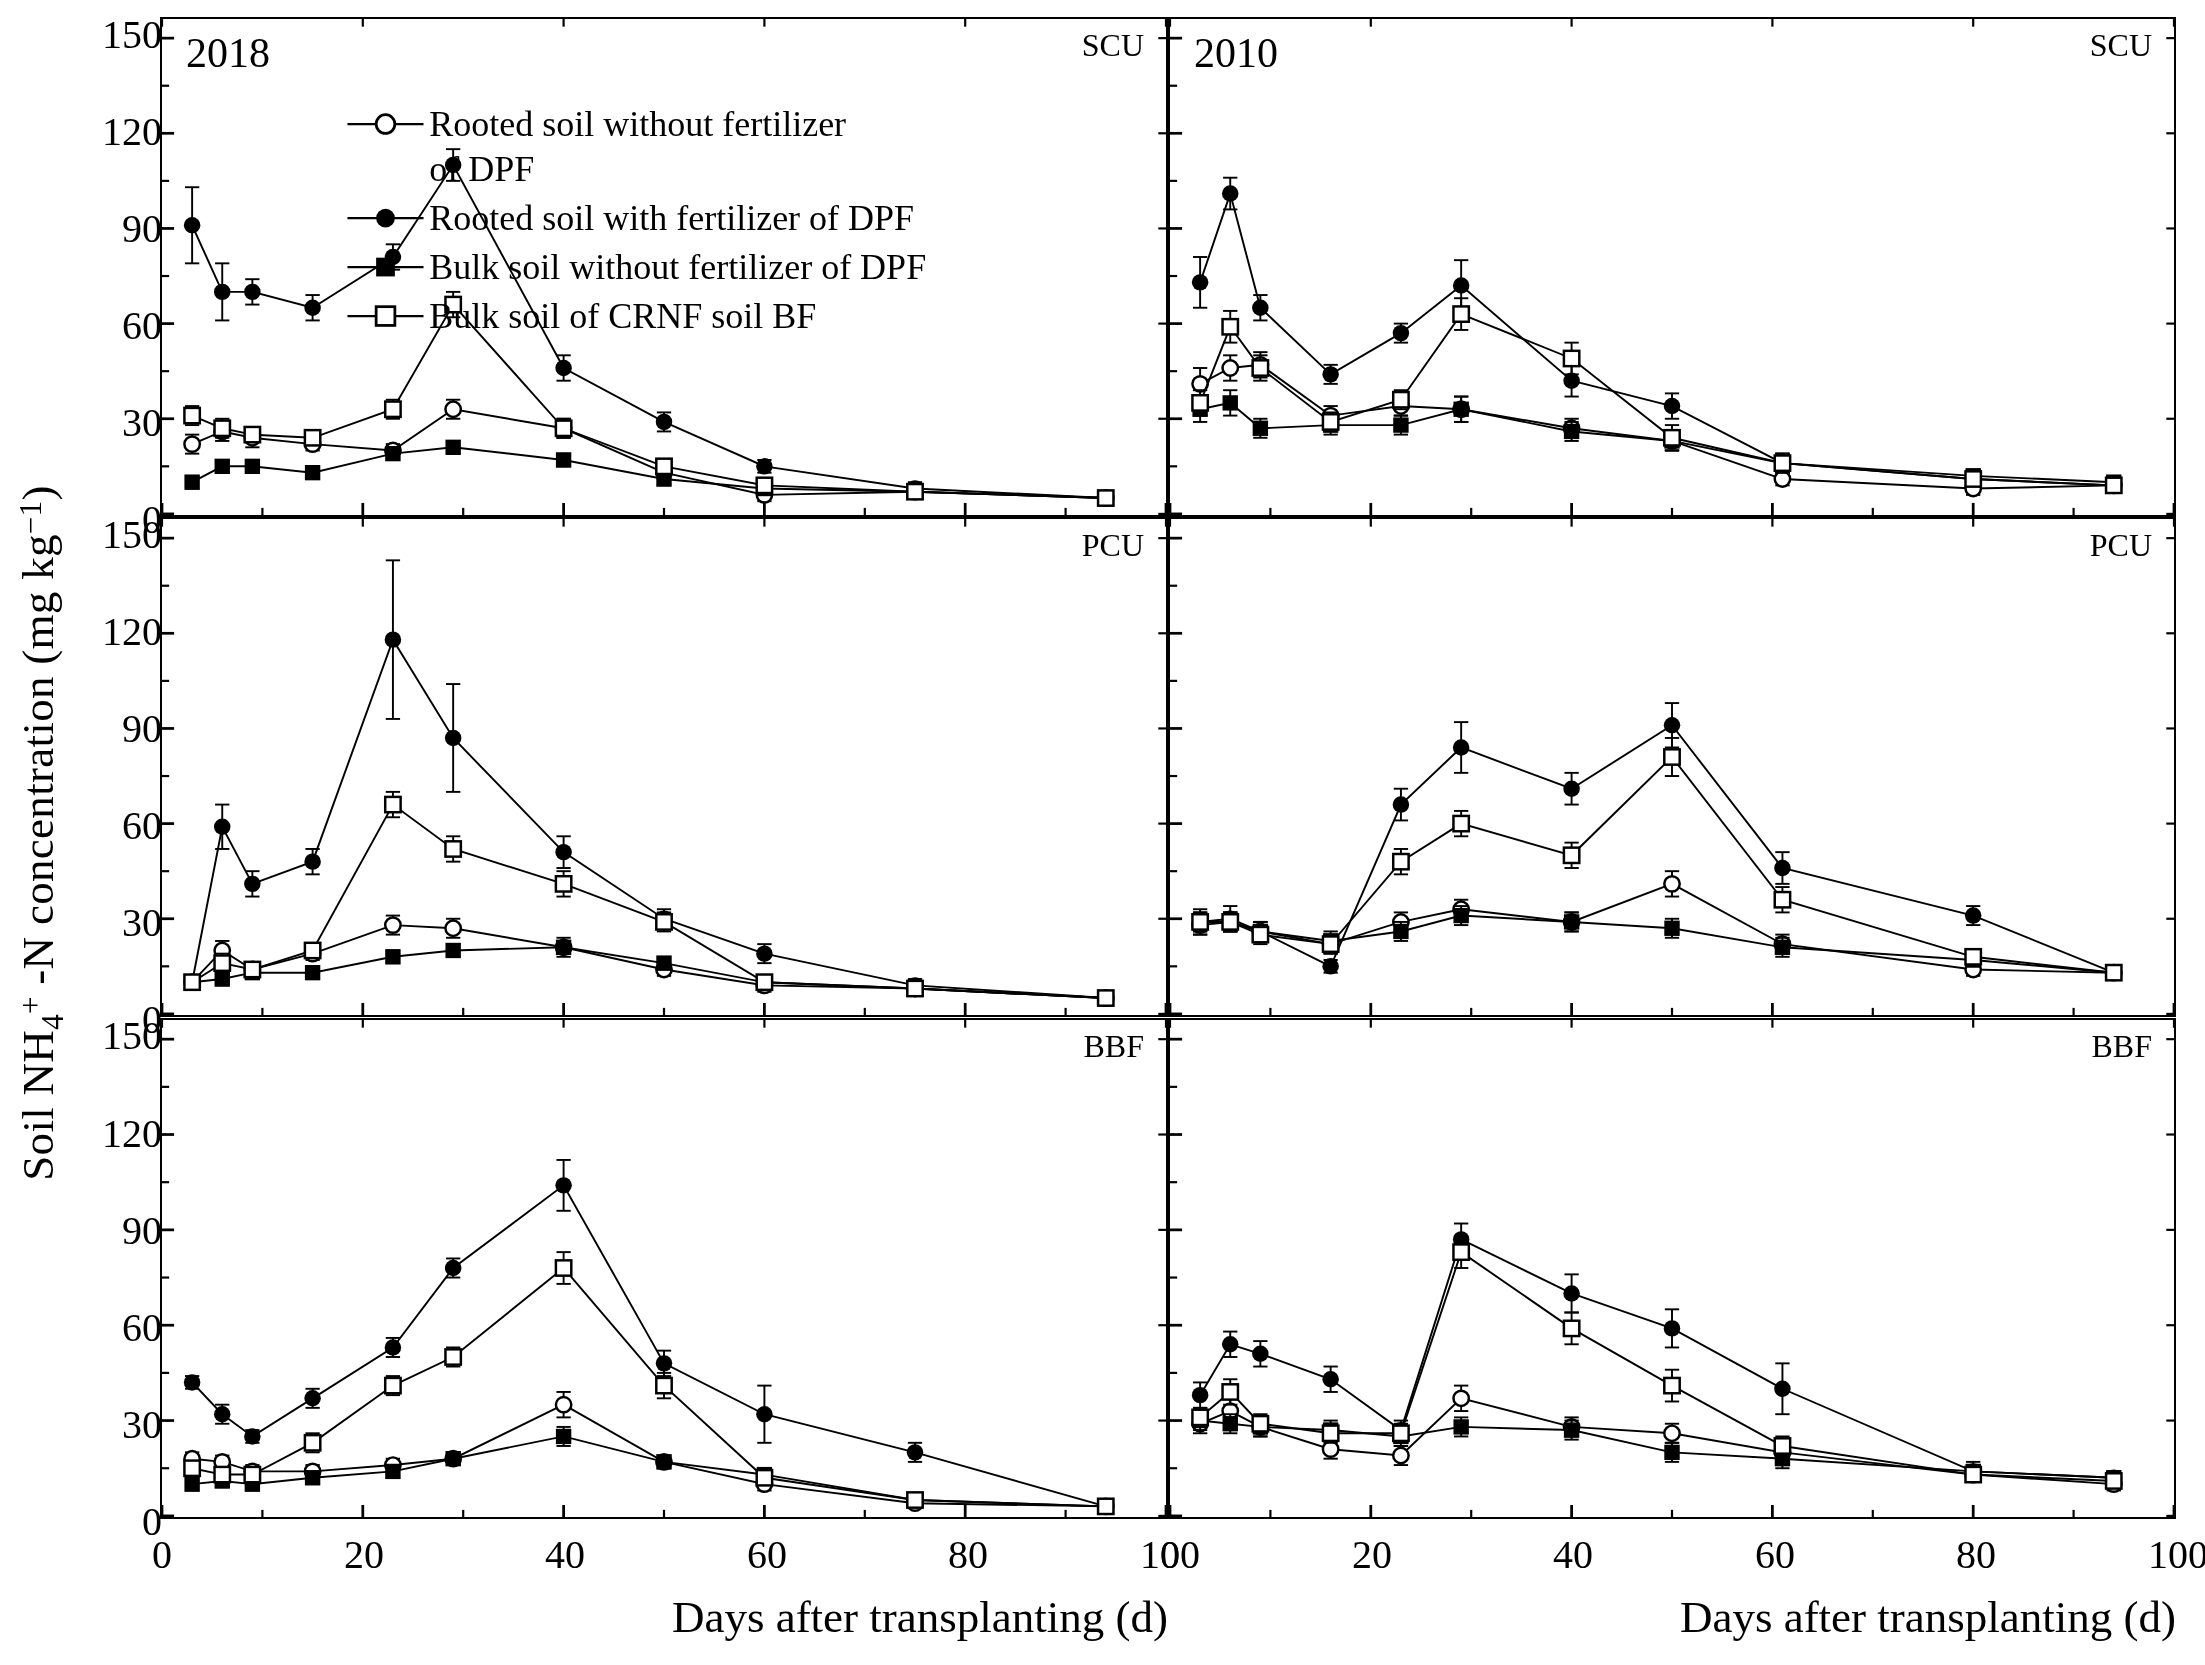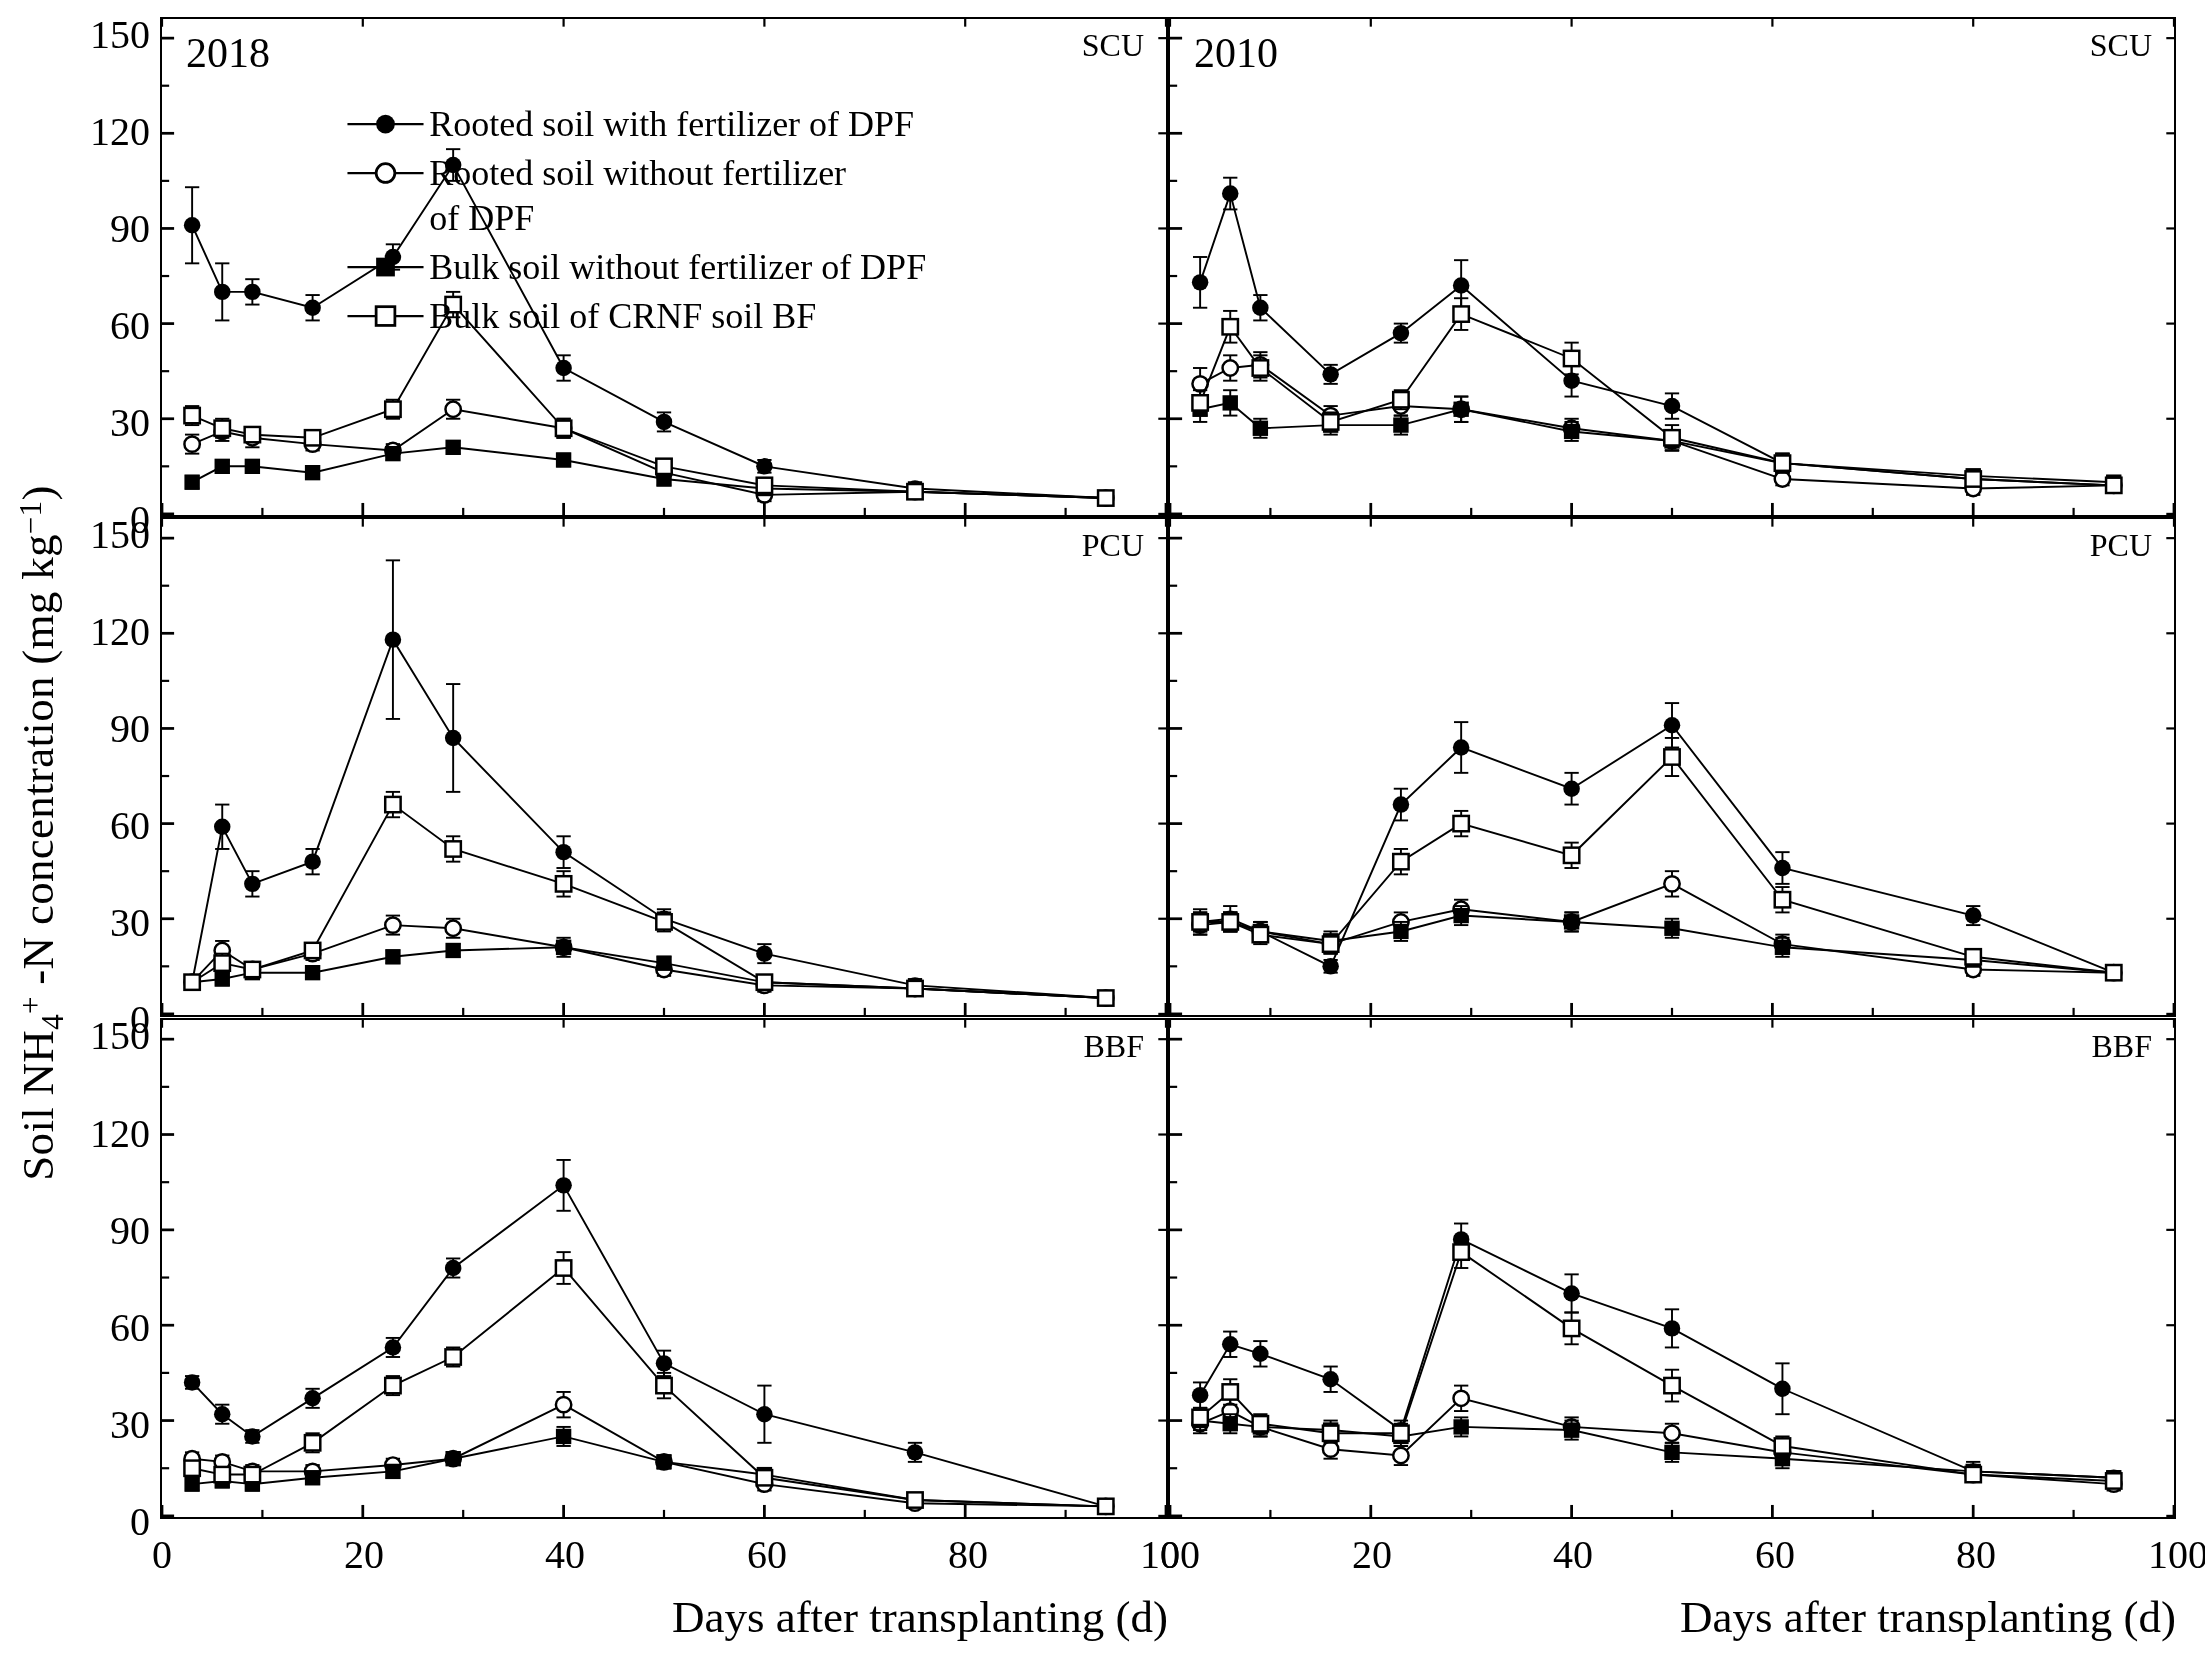--- a/index.html
+++ b/index.html
@@ -81,21 +81,20 @@
     left: 24px;
     top: 13.3px;
     font-size: 42px;
     line-height: 1;
   }
 
   
   .ytick {
     position: absolute;
     right: 100%;
-    margin-right: 12px;
     transform: translateY(-50%);
     font-size: 40px;
     white-space: nowrap;
   }
   .xtick {
     position: absolute;
     top: 100%;
     margin-top: 14.4px;
     transform: translateX(-50%);
     font-size: 40px;
@@ -379,36 +378,36 @@
       <div class="ytick" style="top:306px">60</div>
       <div class="ytick" style="top:209px">90</div>
       <div class="ytick" style="top:112px">120</div>
       <div class="ytick" style="top:15px">150</div>
 
       <div class="legend">
         <div class="legend-row">
           <span class="legend-sym">
             <svg width="83" height="43" viewBox="0 0 150 78">
                 <line x1="6" y1="40" x2="144" y2="40" stroke="#000" stroke-width="4"></line>
-                <circle cx="75" cy="40" r="17" fill="#000"></circle>
-              </svg>
-          </span>
-          <span class="legend-text">Rooted soil with fertilizer of DPF</span>
-        </div>
-        <div class="legend-row">
-          <span class="legend-sym">
-            <svg width="83" height="43" viewBox="0 0 150 78">
-                <line x1="6" y1="40" x2="144" y2="40" stroke="#000" stroke-width="4"></line>
                 <circle cx="75" cy="40" r="17" fill="#fff" stroke="#000" stroke-width="5"></circle>
               </svg>
           </span>
           <span class="legend-text">
             <span>Rooted soil without fertilizer</span><br>
             <span>of DPF</span>
           </span>
+        </div>
+        <div class="legend-row">
+          <span class="legend-sym">
+            <svg width="83" height="43" viewBox="0 0 150 78">
+                <line x1="6" y1="40" x2="144" y2="40" stroke="#000" stroke-width="4"></line>
+                <circle cx="75" cy="40" r="17" fill="#000"></circle>
+              </svg>
+          </span>
+          <span class="legend-text">Rooted soil with fertilizer of DPF</span>
         </div>
         <div class="legend-row">
           <span class="legend-sym">
             <svg width="83" height="43" viewBox="0 0 150 78">
                 <line x1="6" y1="40" x2="144" y2="40" stroke="#000" stroke-width="4"></line>
                 <rect x="58" y="23" width="34" height="34" fill="#000"></rect>
               </svg>
           </span>
           <span class="legend-text">Bulk soil without fertilizer of DPF</span>
         </div>

